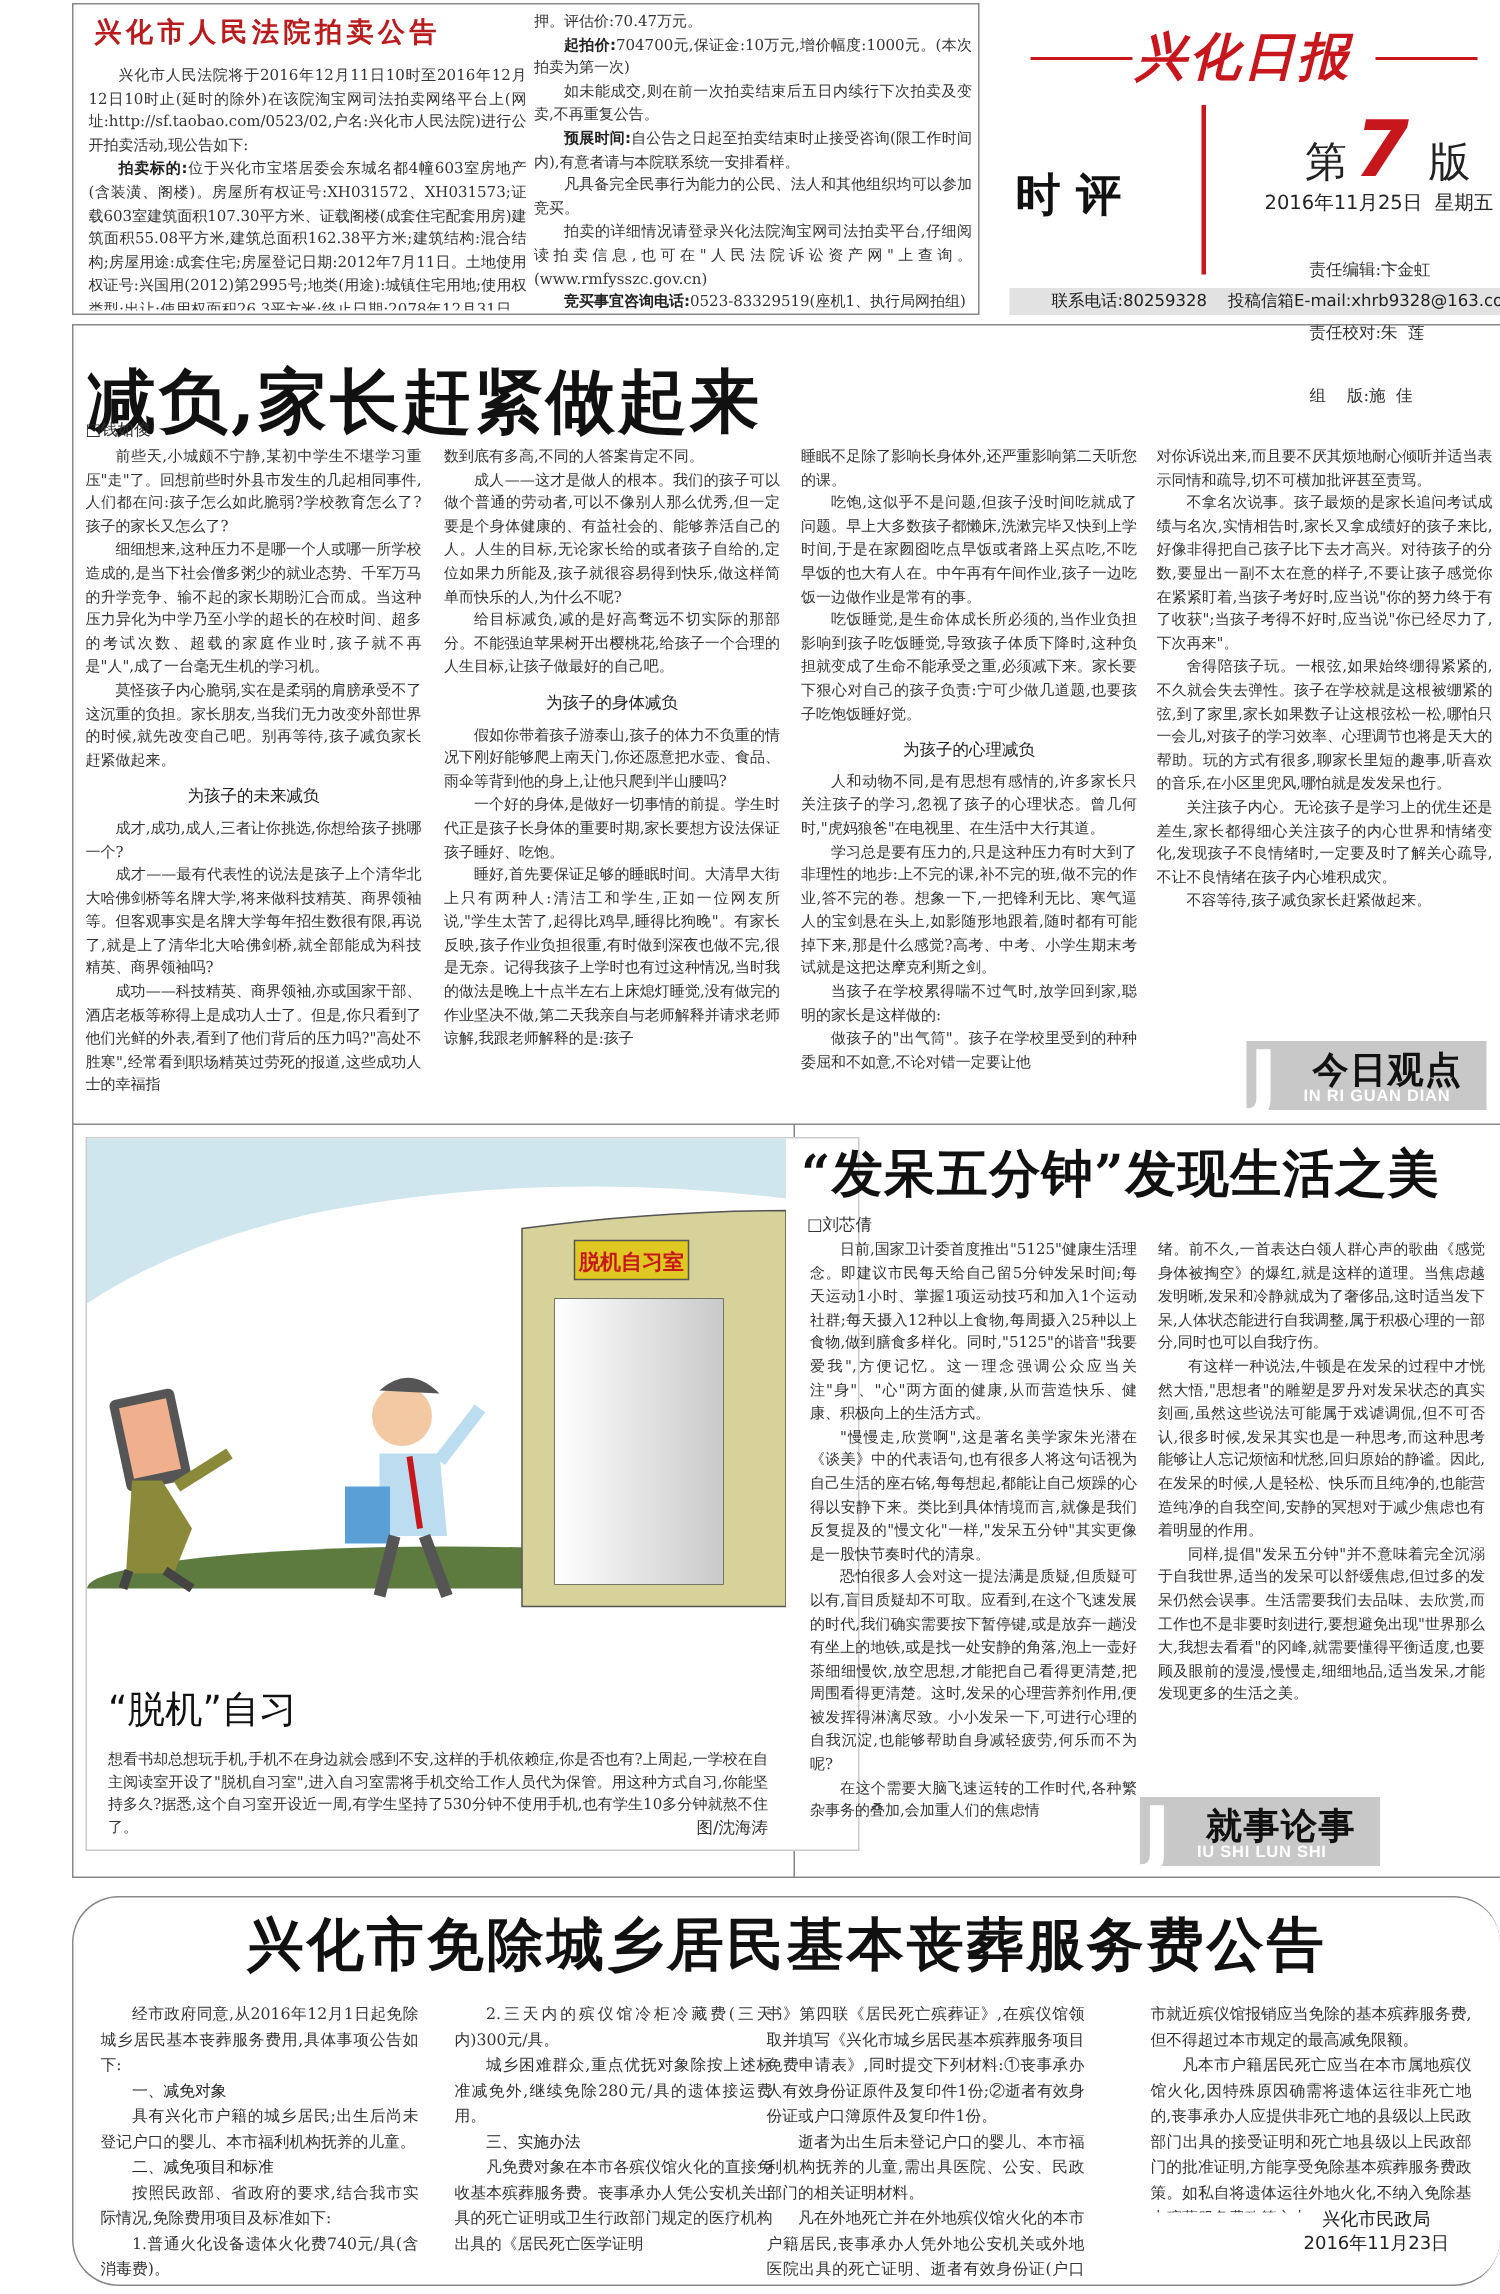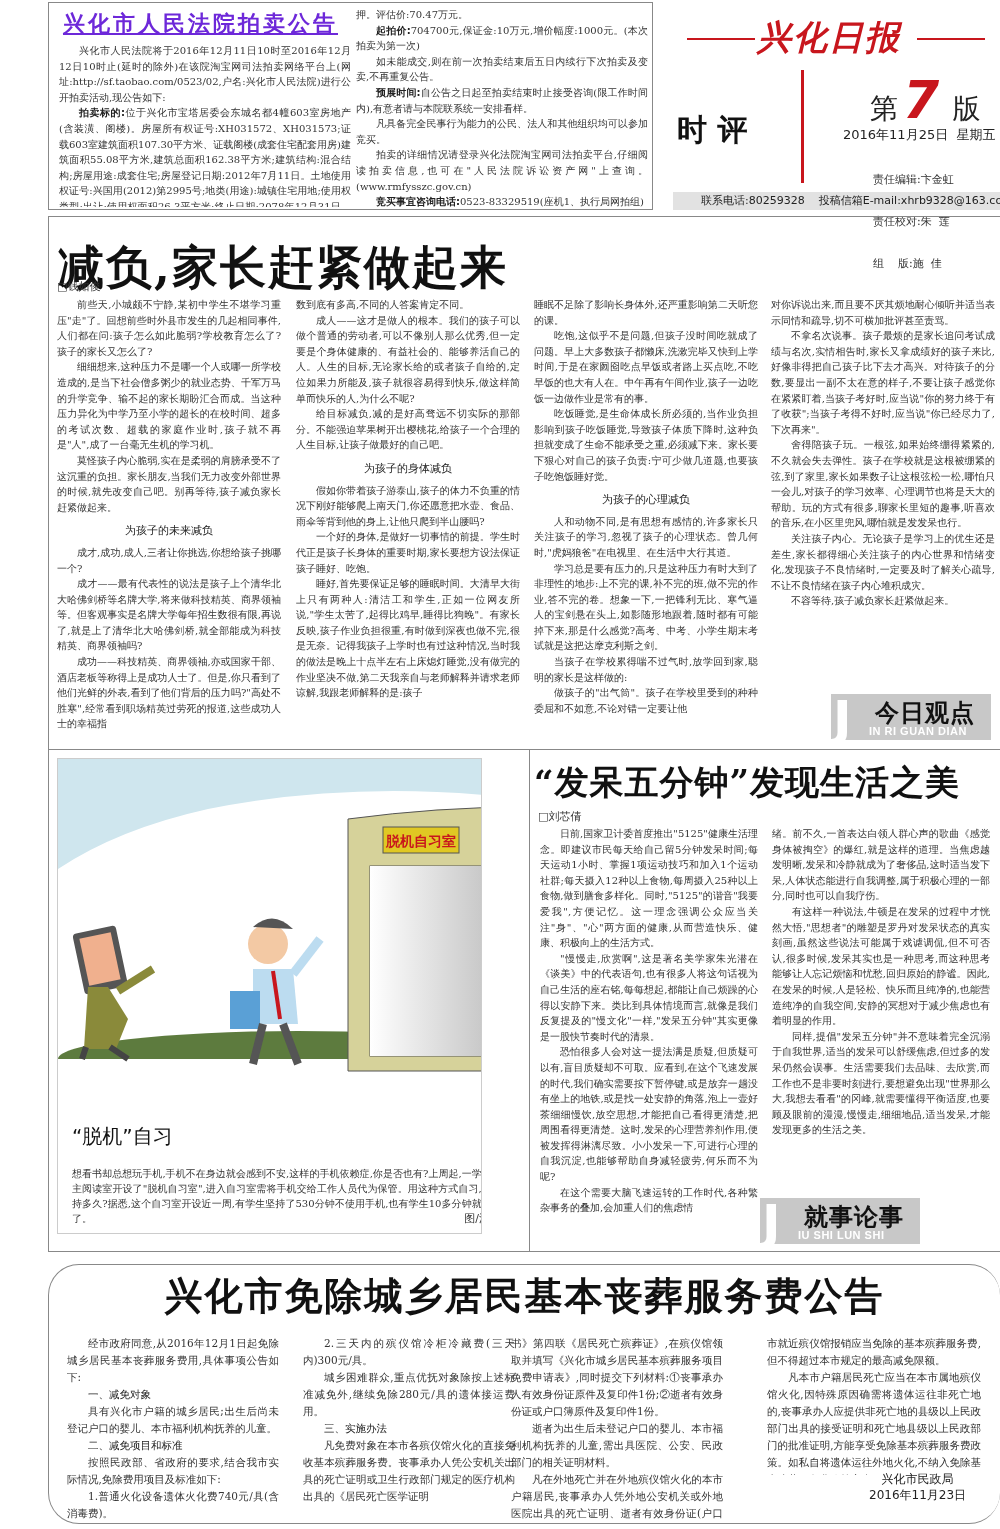--- a/index.html
+++ b/index.html
@@ -14,21 +14,21 @@
 b{font-family:"DejaVu Sans",sans-serif;font-weight:bold;color:#222}
 .badge{position:absolute;background:#c8c8c8;width:160px;height:46px}
 .badge .J{position:absolute;left:2px;top:-4px;font:bold 50px "DejaVu Sans",sans-serif;color:#fff}
 .badge .cn{position:absolute;left:44px;top:3px;font:bold 24px "DejaVu Sans",sans-serif;color:#111;letter-spacing:1px}
 .badge .en{position:absolute;left:38px;top:31px;font:bold 11px "Liberation Sans",sans-serif;color:#fff;letter-spacing:0.5px}
 </style>
 </head>
 <body>
 
 <div class="box" style="left:48px;top:2px;width:605px;height:208px;">
-  <div class="serif" style="position:absolute;left:14px;top:6px;font-size:22px;font-weight:bold;letter-spacing:3px;color:#6d28d9;text-decoration:underline;">兴化市人民法院拍卖公告</div>
+  <div class="serif" style="position:absolute;left:14px;top:6px;font-size:18px;font-weight:bold;letter-spacing:3px;color:#b91c1c;">兴化市人民法院拍卖公告</div>
   <div class="col txt" style="left:10px;top:40px;width:292px;height:164px;">
     <p>兴化市人民法院将于2016年12月11日10时至2016年12月12日10时止(延时的除外)在该院淘宝网司法拍卖网络平台上(网址:http://sf.taobao.com/0523/02,户名:兴化市人民法院)进行公开拍卖活动,现公告如下:</p>
     <p><b>拍卖标的:</b><span>位于兴化市宝塔居委会东城名都4幢603室房地产(含装潢、阁楼)。房屋所有权证号:XH031572、XH031573;证载603室建筑面积107.30平方米、证载阁楼(成套住宅配套用房)建筑面积55.08平方米,建筑总面积162.38平方米;建筑结构:混合结构;房屋用途:成套住宅;房屋登记日期:2012年7月11日。土地使用权证号:兴国用(2012)第2995号;地类(用途):城镇住宅用地;使用权类型:出让;使用权面积26.3平方米;终止日期:2078年12月31日。房屋所在层数/建筑物总层数:6/6;房屋内部户型为四室两厅一厨两卫。有抵押。评估价:70.47万元。</span></p>
   </div>
   <div class="col txt" style="left:305px;top:-43px;width:292px;height:247px;">
     <div style="height:43px;overflow:hidden"></div>
   </div>
   <div class="col txt" style="left:307px;top:4px;width:292px;height:200px;">
     <div style="text-indent:0">押。评估价:70.47万元。</div>
     <p><b>起拍价:</b><span>704700元,保证金:10万元,增价幅度:1000元。(本次拍卖为第一次)</span></p>
@@ -101,21 +101,21 @@
     <p>不容等待,孩子减负家长赶紧做起来。</p>
   </div>
   <div class="badge" style="left:782px;top:477px;">
     <span class="J">J</span>
     <span class="cn">今日观点</span>
     <span class="en">IN RI GUAN DIAN</span>
   </div>
 </div>
 
 <div class="box" style="left:48px;top:750px;width:482px;height:502px;border-top:none;">
-  <div style="position:absolute;left:8px;top:8px;width:425px;height:476px;border:1px solid #ccc;background:#fff;overflow:hidden;">
+  <div style="position:absolute;left:8px;top:8px;width:516px;height:476px;border:1px solid #ccc;background:#fff;overflow:hidden;">
     <svg width="466" height="325" viewBox="0 0 466 325" style="position:absolute;left:0;top:0">
       <rect x="0" y="0" width="466" height="325" fill="#fff"></rect>
       <path d="M0 0 H466 V40 Q300 20 150 50 Q60 70 0 110 Z" fill="#cfe6ee"></path>
       <ellipse cx="240" cy="300" rx="240" ry="28" fill="#5d7b3e"></ellipse>
       <rect x="0" y="300" width="466" height="25" fill="#fff"></rect>
       <path d="M290 60 Q380 48 466 48 V312 H290 Z" fill="#d6d29a" stroke="#555" stroke-width="1"></path>
       <rect x="312" y="107" width="112" height="190" fill="#eee" stroke="#555" stroke-width="1"></rect>
       <rect x="312" y="107" width="112" height="190" fill="url(#door)"></rect>
       <defs>
           <linearGradient id="door" x1="0" x2="1">
@@ -131,21 +131,21 @@
       <path d="M28 288 L24 300 M52 288 L70 300" stroke="#444" stroke-width="6"></path>
       <path d="M60 232 L95 210" stroke="#8a8a3a" stroke-width="8"></path>
       <circle cx="210" cy="185" r="20" fill="#f3c9a4"></circle>
       <path d="M195 168 Q215 150 235 170" fill="#555"></path>
       <path d="M195 210 L235 210 L240 265 L195 265 Z" fill="#bcdcf0"></path>
       <path d="M215 212 L222 260" stroke="#c8161d" stroke-width="4"></path>
       <rect x="172" y="232" width="30" height="38" fill="#5aa0d6"></rect>
       <path d="M235 215 L262 180" stroke="#bcdcf0" stroke-width="9"></path>
       <path d="M205 265 L195 305 M225 265 L240 305" stroke="#555" stroke-width="8"></path>
     </svg>
-    <div class="sans" style="position:absolute;left:14px;top:364px;font-size:20px;color:#111;">“脱机”自习</div>
+    <div class="sans" style="position:absolute;left:14px;top:364px;font-size:25px;color:#111;">“脱机”自习</div>
     <div class="txt" style="position:absolute;left:14px;top:407px;width:440px;font-size:10px;line-height:15px;">
       <p style="display:inline">想看书却总想玩手机,手机不在身边就会感到不安,这样的手机依赖症,你是否也有?上周起,一学校在自主阅读室开设了"脱机自习室",进入自习室需将手机交给工作人员代为保管。用这种方式自习,你能坚持多久?据悉,这个自习室开设近一周,有学生坚持了530分钟不使用手机,也有学生10多分钟就熬不住了。</p>
       <span class="sans" style="float:right;font-size:11px;color:#333">图/沈海涛</span>
     </div>
   </div>
 </div>
 
 <div class="box" style="left:530px;top:750px;width:470px;height:502px;border-top:none;border-left:none;border-right:none;">
   <div class="serif" style="position:absolute;left:4px;top:10px;font-size:34px;font-weight:bold;color:#111;white-space:nowrap;letter-spacing:1px;">“发呆五分钟”发现生活之美</div>
   <div class="sans" style="position:absolute;left:8px;top:59px;font-size:11px;color:#333">□刘芯倩</div>

